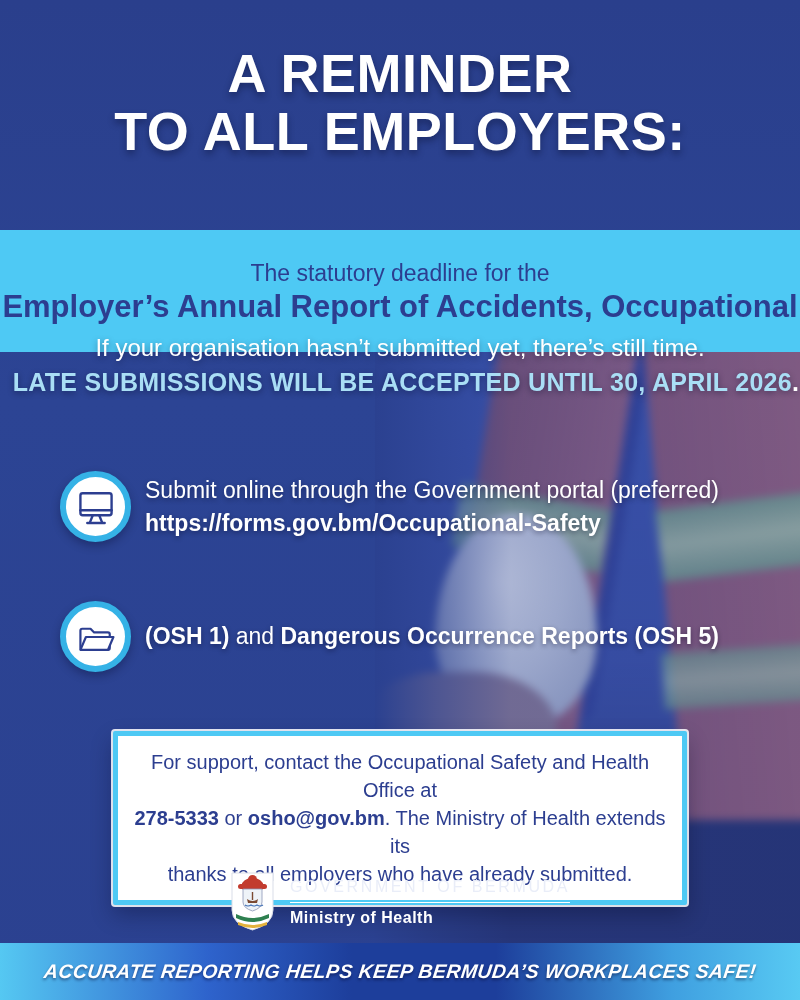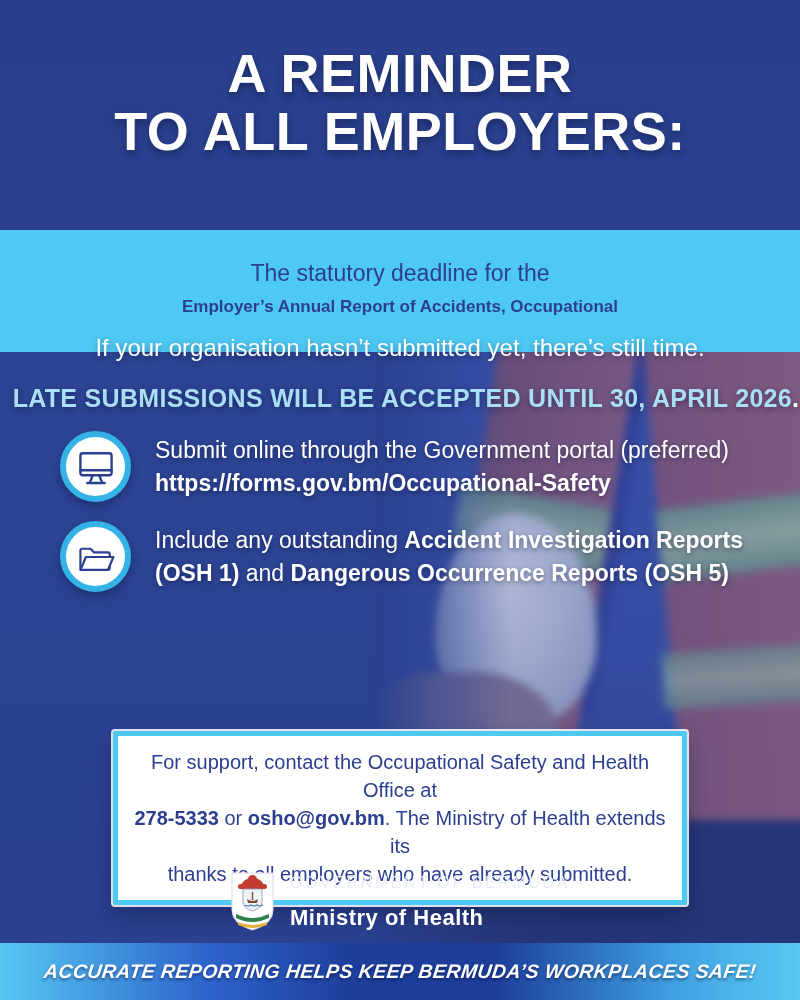--- a/index.html
+++ b/index.html
@@ -37,51 +37,51 @@
 
   
   .title-block{position:absolute; top:44px; left:0; right:0; text-align:center;
     color:#fff; font-size:54px; font-weight:900; line-height:58px; letter-spacing:.5px;
     text-shadow:0 4px 7px rgba(8,16,50,.45);}
 
   
   .cyan-band{position:absolute; top:190px; left:0; width:800px; height:122px; background:#4ec9f4;
     display:flex; flex-direction:column; justify-content:center; text-align:center; color:#2c3e90;margin-top:40px;}
   .cyan-band .ln1{font-size:23px; font-weight:500; margin-bottom:3px;}
-  .cyan-band .ln{font-size:17px; line-height:33px; font-weight:400;}
+  .cyan-band .ln{font-size:31px; line-height:33px; font-weight:400;}
   .b{font-weight:800;}
 
   
   .still-time{position:absolute; top:334px; left:0; right:0; text-align:center;}
-  .still-time .w{color:#fff; font-size:24px; font-weight:500; text-shadow:0 2px 6px rgba(0,0,30,.4); margin-bottom:22px;}
+  .still-time .w{color:#fff; font-size:24px; font-weight:500; text-shadow:0 2px 6px rgba(0,0,30,.4); margin-bottom:6px;}
   .still-time .c{font-size:25px; font-weight:800; color:#a9def5; letter-spacing:.3px; text-shadow:0 2px 6px rgba(0,0,30,.4);padding-left:12px;}
 
   
   .bullets{position:absolute; top:431px; left:60px; width:690px; display:flex; flex-direction:column; gap:19px;}
-  .bullet{display:flex; align-items:center; gap:24px;}
+  .bullet{display:flex; align-items:center; gap:14px;margin-top:40px;}
   .icon-circle{flex:none; width:71px; height:71px; border-radius:50%; background:#fff; box-sizing:border-box;
     border:6px solid #35b2e6; display:flex; align-items:center; justify-content:center;
     box-shadow:0 4px 10px rgba(0,0,30,.3);}
   .icon-circle svg{display:block;}
   .bullet-text{color:#fff; font-size:23px; line-height:33px; font-weight:400;
     text-shadow:0 2px 5px rgba(0,0,30,.4);}
 
   
   .support-box{position:absolute; left:113px; top:731px; width:574px; box-sizing:border-box;
     background:#fff; border:5px solid #4ec9f4; border-radius:2px; padding:12px 16px;
     text-align:center; color:#2c3e90; font-size:20px; line-height:28px;
     box-shadow:0 0 0 2px rgba(255,255,255,.85), 0 10px 22px rgba(0,0,25,.3);}
 
   
   .logo-block{position:absolute; top:872px; left:0; right:0; display:flex; justify-content:center; align-items:center; gap:15px;}
   .crest{flex:none;}
   .logo-text{text-align:left;}
   .logo-org{color:#e9edf8; font-size:16px; font-weight:400; letter-spacing:2.6px; white-space:nowrap;
     padding-bottom:6px; border-bottom:1.5px solid #fff;}
-  .logo-dept{color:#fff; font-size:22px; font-weight:700; letter-spacing:.5px; margin-top:6px;}
+  .logo-dept{color:#fff; font-size:16px; font-weight:700; letter-spacing:.5px; margin-top:6px;}
 
   
   .footer{position:absolute; left:0; bottom:0; width:800px; height:57px;
     background:linear-gradient(90deg,#55c8f2 0%, #2e63cc 26%, #1d3e9b 44%, #1d3e9b 62%, #3f9fe0 84%, #58caf3 100%);
     display:flex; align-items:center; justify-content:center;}
   .footer-text{color:#fff; font-style:italic; font-weight:700; font-size:19.5px; letter-spacing:.4px;
     transform:skewX(-7deg); text-shadow:0 2px 3px rgba(0,0,40,.45); white-space:nowrap;}
 </style>
 </head>
 <body>
@@ -138,21 +138,20 @@
 
 
     <div class="bullet">
       <div class="icon-circle">
         <svg width="44" height="44" viewBox="0 0 48 48" fill="none" stroke="#2c3e90" stroke-width="2.4" stroke-linejoin="round" stroke-linecap="round">
           <path d="M7 17 a2 2 0 0 1 2 -2 h9 l4 4 h15 a2 2 0 0 1 2 2 v15 a2 2 0 0 1 -2 2 H9 a2 2 0 0 1 -2 -2 Z"></path>
           <path d="M7 38 L13 24 H43 L37 38 Z" fill="#ffffff"></path>
         </svg>
       </div>
       <div class="bullet-text">
-        <div><span>Include any outstanding </span><span class="b">Accident Investigation Reports</span></div>
         <div><span class="b">(OSH 1)</span><span> and </span><span class="b">Dangerous Occurrence Reports (OSH 5)</span></div>
       </div>
     </div>
 
   </div>
 
   <div class="support-box">
     <div><span>For support, contact the Occupational Safety and Health Office at</span></div>
     <div><span class="b">278-5333</span><span> or </span><span class="b">osho@gov.bm</span><span>. The Ministry of Health extends its</span></div>
     <div><span>thanks to all employers who have already submitted.</span></div>

